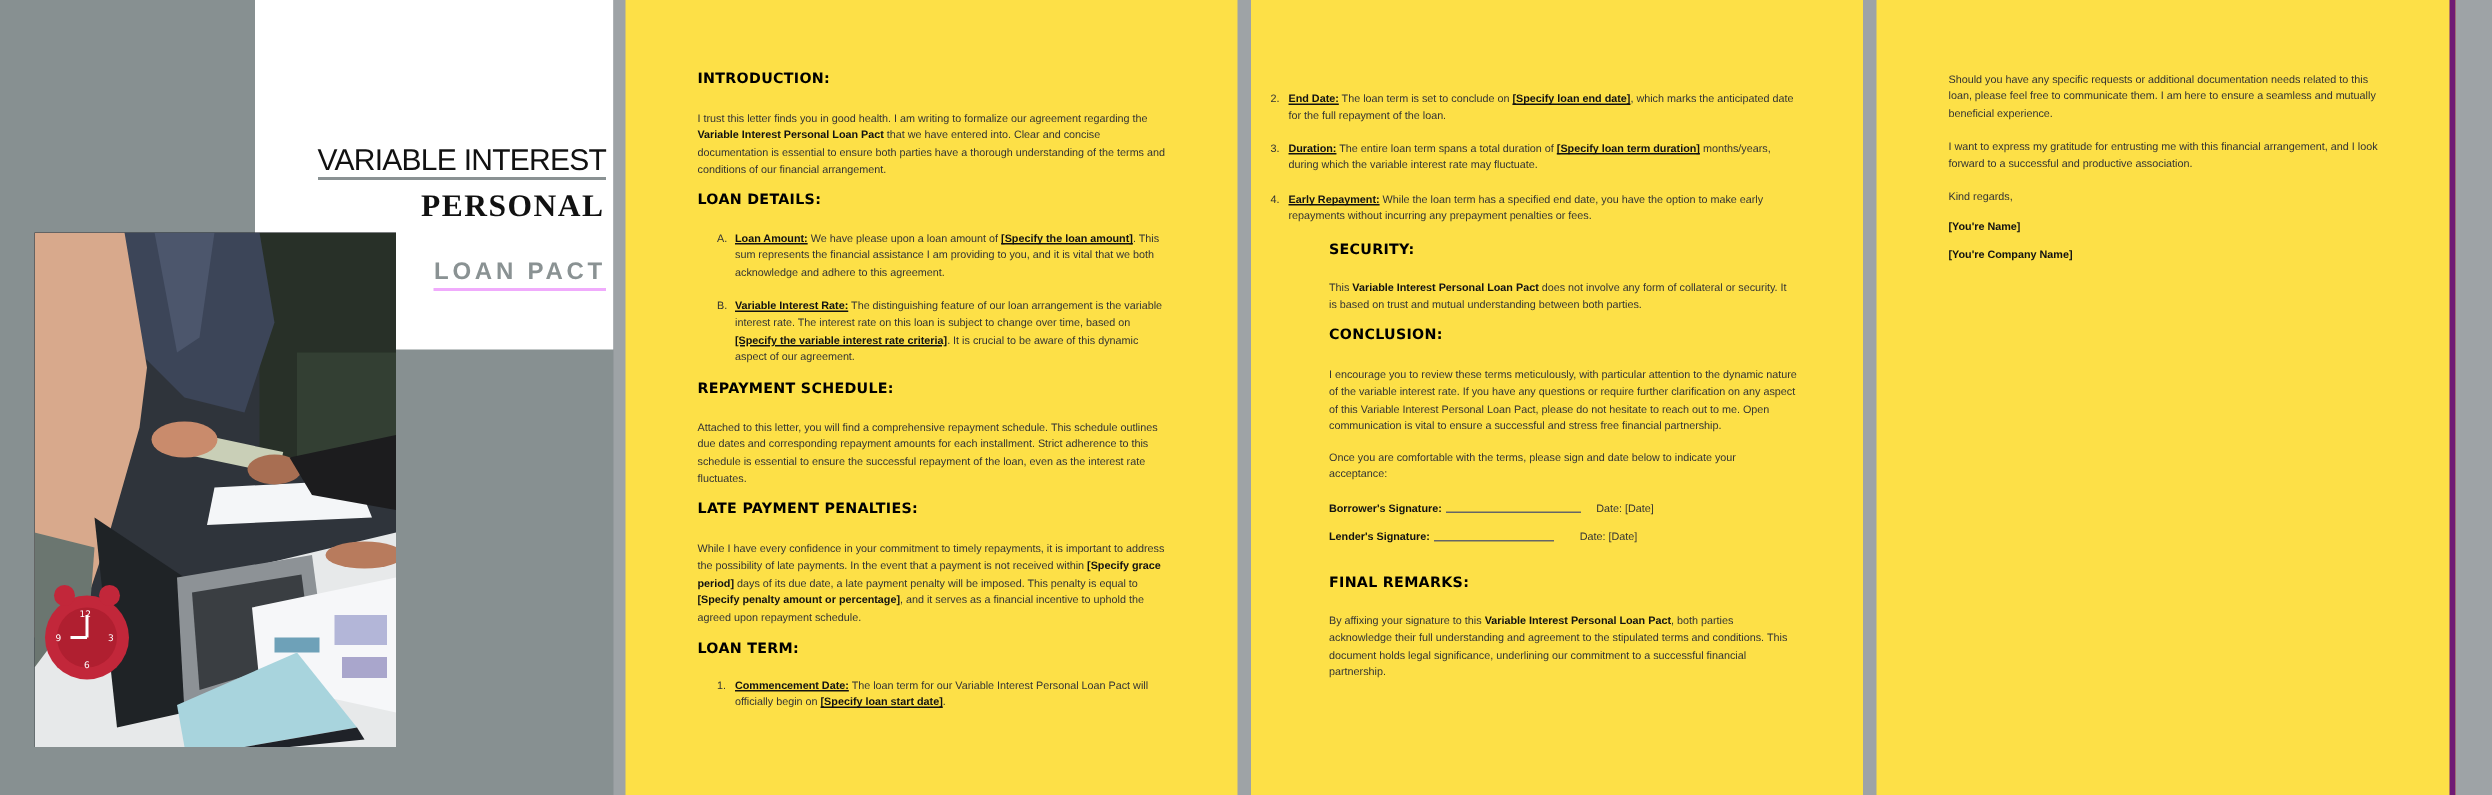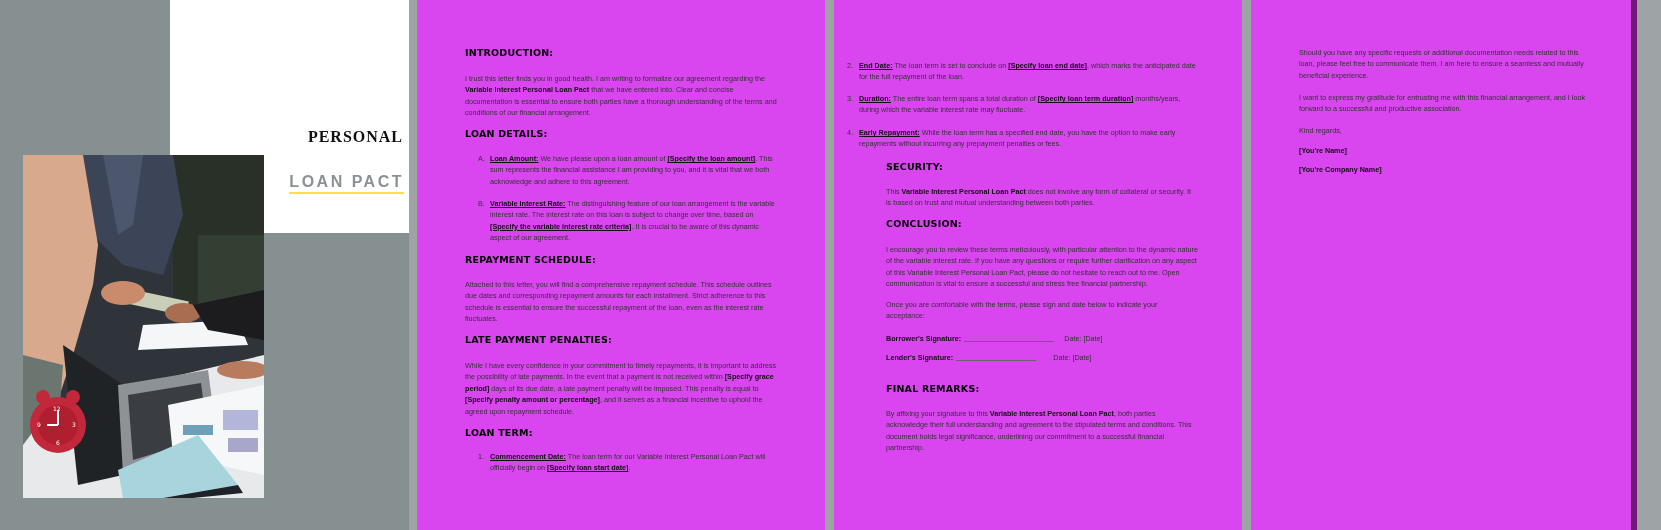--- a/index.html
+++ b/index.html
@@ -3,51 +3,51 @@
   <meta charset="utf-8">
   <style>
     html, body { margin: 0; padding: 0; }
     body {
       width: 1661px; height: 530px; overflow: hidden;
       background: #9ea3a6;
       position: relative;
       font-family: "Liberation Sans", sans-serif;
     }
     .page {
-      position: absolute; top: 0; height: 530px; background: #d946ef;
+      position: absolute; top: 0; height: 530px; background: #fde047;
       box-sizing: border-box; overflow: hidden;
     }
     #p1 { left: 0; width: 409px; background: #879091; }
     #p2 { left: 417px; width: 408px; }
     #p3 { left: 834px; width: 408px; }
-    #p4 { left: 1251px; width: 386px; border-right: 6px solid #701a75; }
+    #p4 { left: 1251px; width: 386px; border-right: 4px solid #701a75; }
 
     
     .cover-white {
       position: absolute; left: 170px; top: 0; width: 239px; height: 233px; background: #ffffff;
     }
     .cover-photo {
       position: absolute; left: 23px; top: 155px; width: 241px; height: 343px; overflow: hidden;
       background: #2d3036;
     }
     .title1 {
       position: absolute; right: 5px; top: 96px;
       font-family: "Liberation Sans", sans-serif; font-size: 20px; letter-spacing: -0.5px;
       color: #111; border-bottom: 2px solid #8a9293; padding-bottom: 0px; line-height: 22px;
       white-space: nowrap;
     }
     .title2 {
       position: absolute; right: 6px; top: 126px;
-      font-family: "Liberation Serif", serif; font-weight: bold; font-size: 16px; letter-spacing: 1px;
+      font-family: "Liberation Serif", serif; font-weight: bold; font-size: 21px; letter-spacing: 1px;
       color: #111; line-height: 22px; white-space: nowrap; margin-left: 31px;
     }
     .title3 {
       position: absolute; right: 5px; top: 173px;
       font-family: "Liberation Sans", sans-serif; font-weight: bold; font-size: 16px; letter-spacing: 2.5px;
-      color: #8a9293; border-bottom: 2px solid #fde047; line-height: 18px; padding-bottom: 1px; white-space: nowrap;
+      color: #8a9293; border-bottom: 2px solid #f0abfc; line-height: 18px; padding-bottom: 1px; white-space: nowrap;
     }
 
     
     .content { position: absolute; left: 48px; right: 44px; top: 0; }
     .h {
       font-family: "DejaVu Sans", sans-serif; font-weight: bold; font-size: 9.5px; color: #000;
       letter-spacing: 0.2px; margin: 0; line-height: 12px; position: absolute; left: 0;
     }
     .p {
       font-family: "Liberation Sans", sans-serif; font-size: 7.2px; color: #333; line-height: 11.4px;
@@ -62,20 +62,21 @@
     .sig b { color: #111; text-align: right; }
     .sig .line { display: inline-block; width: 90px; border-bottom: 1px solid #666; margin: 0 10px 0 3px; vertical-align: -1px; }
     .sig .line.short { width: 80px; }
   </style>
 </head>
 <body>
 
 <div class="page" id="p1">
   <div class="cover-white">
   </div>
+  <div class="title1">VARIABLE INTEREST</div>
   <div class="title2">PERSONAL</div>
   <div class="title3">LOAN PACT</div>
 
   <div class="cover-photo">
     <svg width="241" height="343" viewBox="0 0 241 343" xmlns="http://www.w3.org/2000/svg">
       <rect width="241" height="343" fill="#2f343b"></rect>
 
       <rect x="150" y="0" width="91" height="150" fill="#283028"></rect>
       <rect x="175" y="80" width="66" height="70" fill="#3a4a3a" opacity="0.6"></rect>
 

